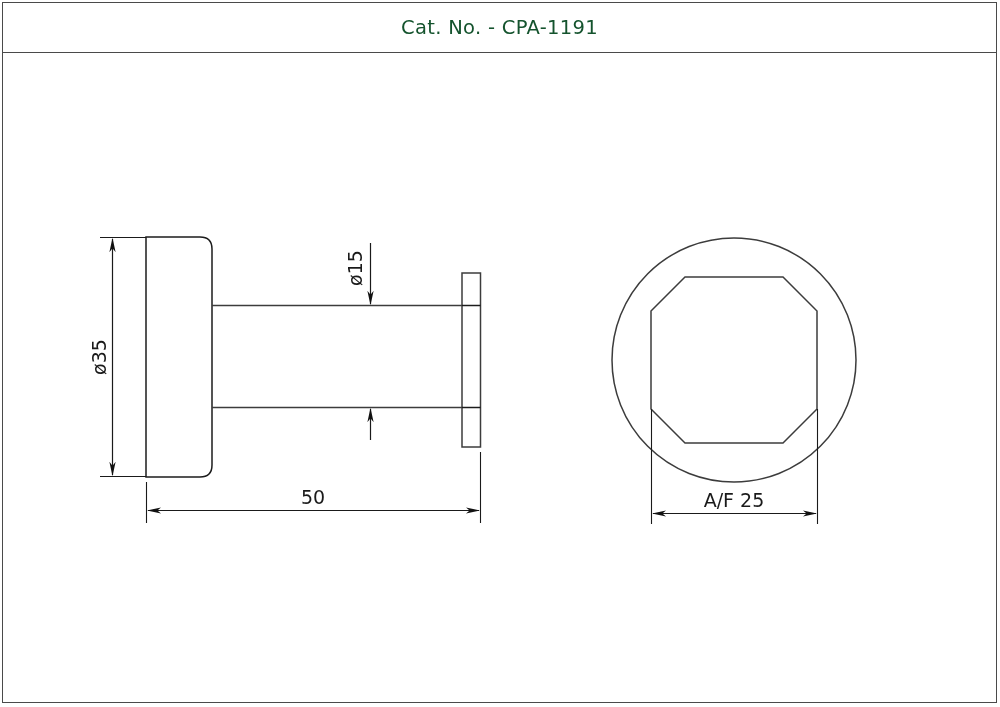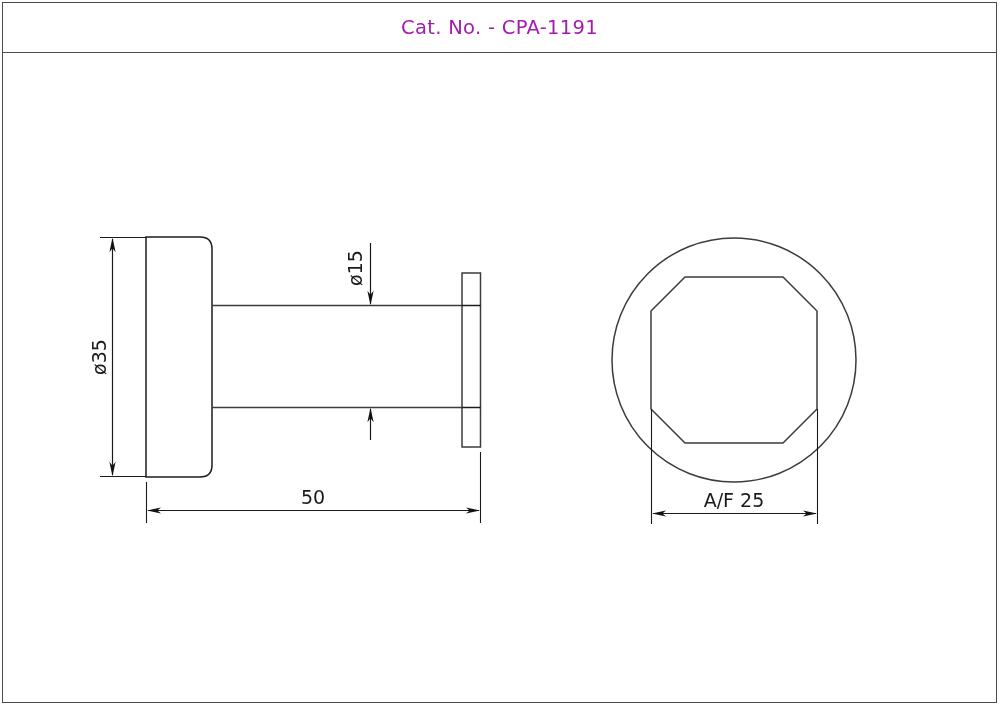--- a/index.html
+++ b/index.html
@@ -35,21 +35,21 @@
     width: 993px;
     height: 50px;
     border-bottom: 1.8px solid #4a4a4a;
     box-sizing: border-box;
     display: flex;
     align-items: center;
     justify-content: center;
   }
   .title-text {
     font-size: 19.5px;
-    color: #a21caf;
+    color: #14532d;
     letter-spacing: 0.3px;
     font-family: "DejaVu Sans", "Liberation Sans", sans-serif;
   }
   .drawing-area {
     position: absolute;
     left: 0;
     top: 0;
     width: 1000px;
     height: 707px;
   }

